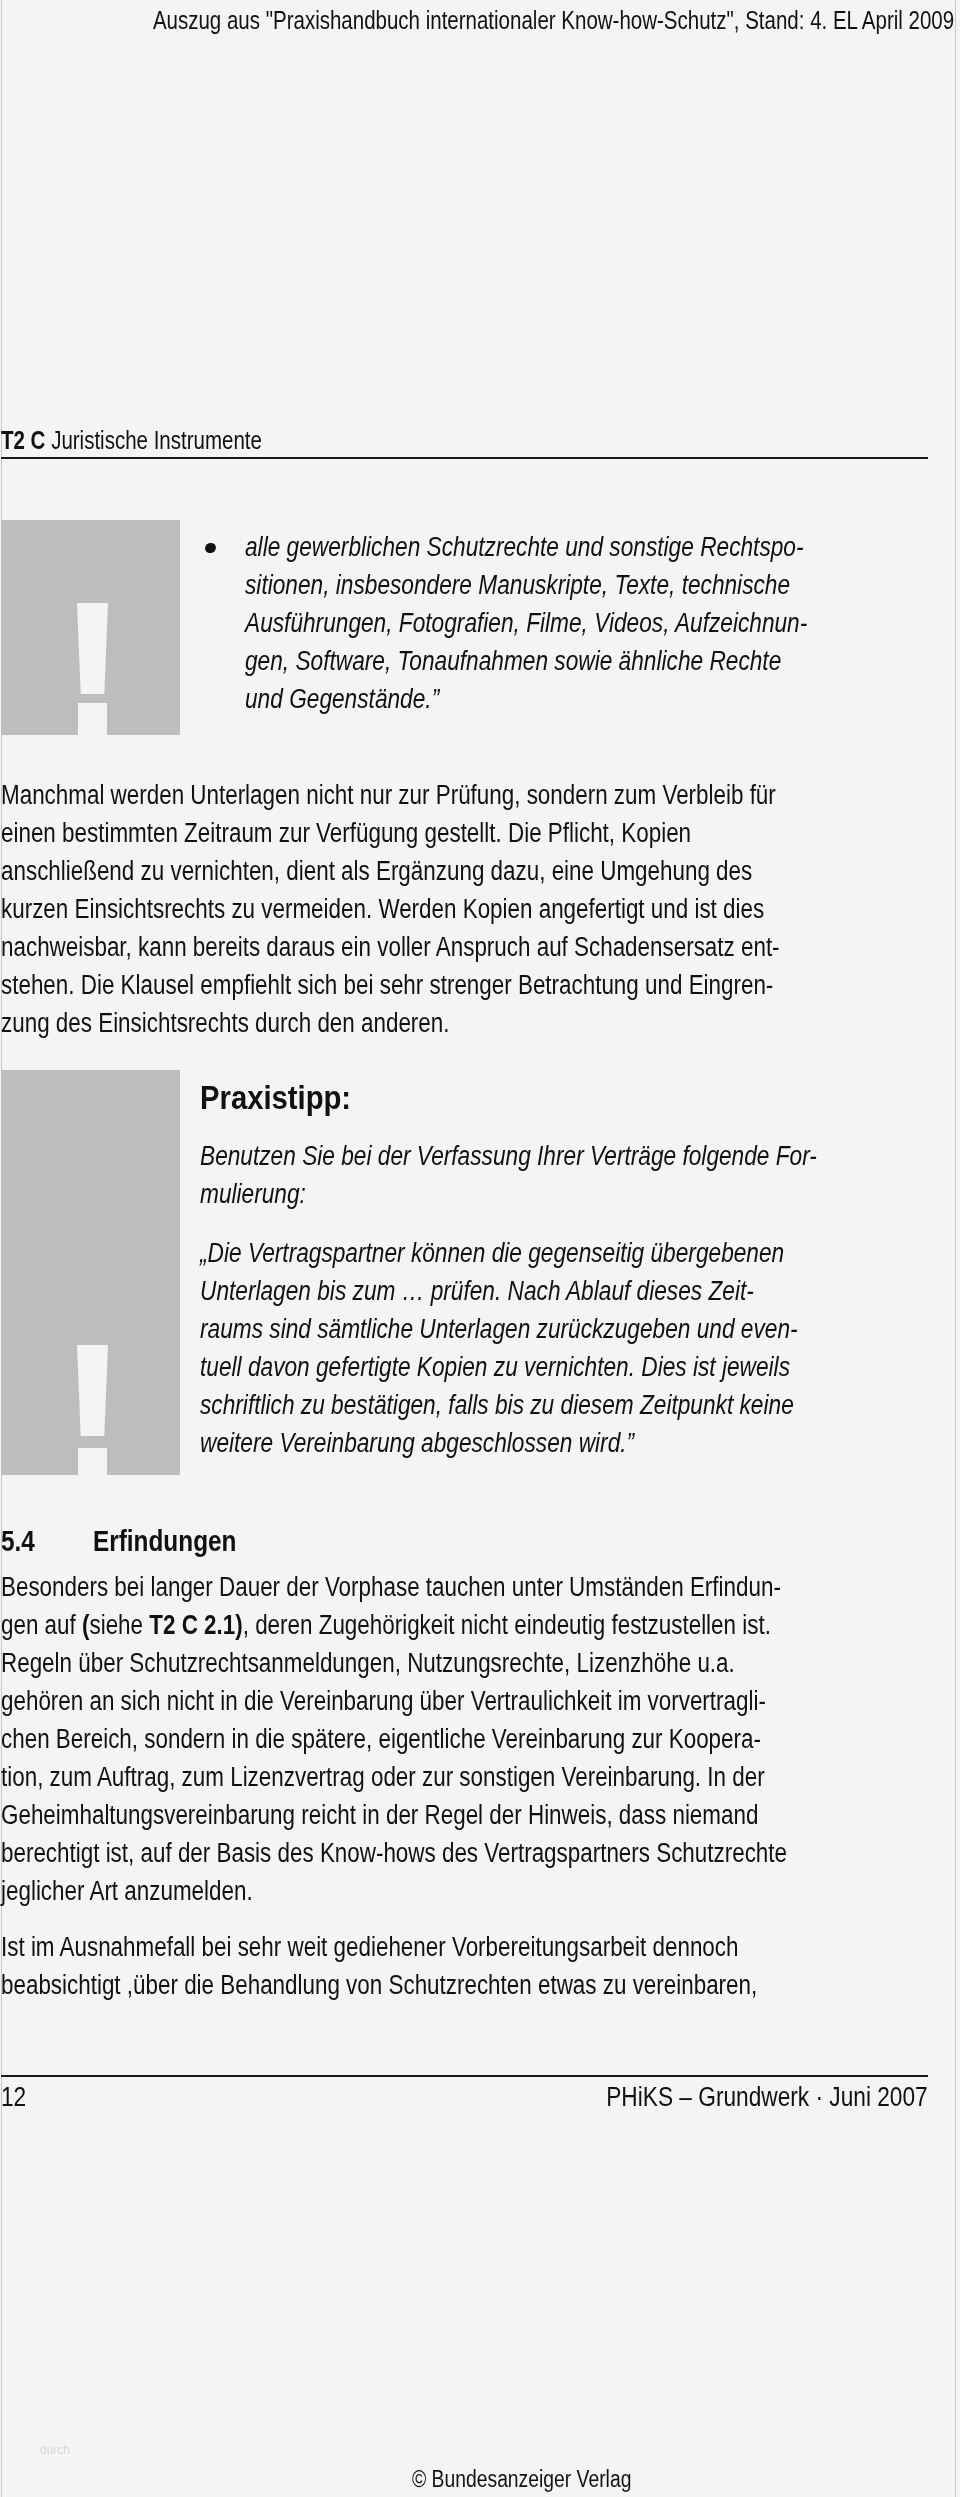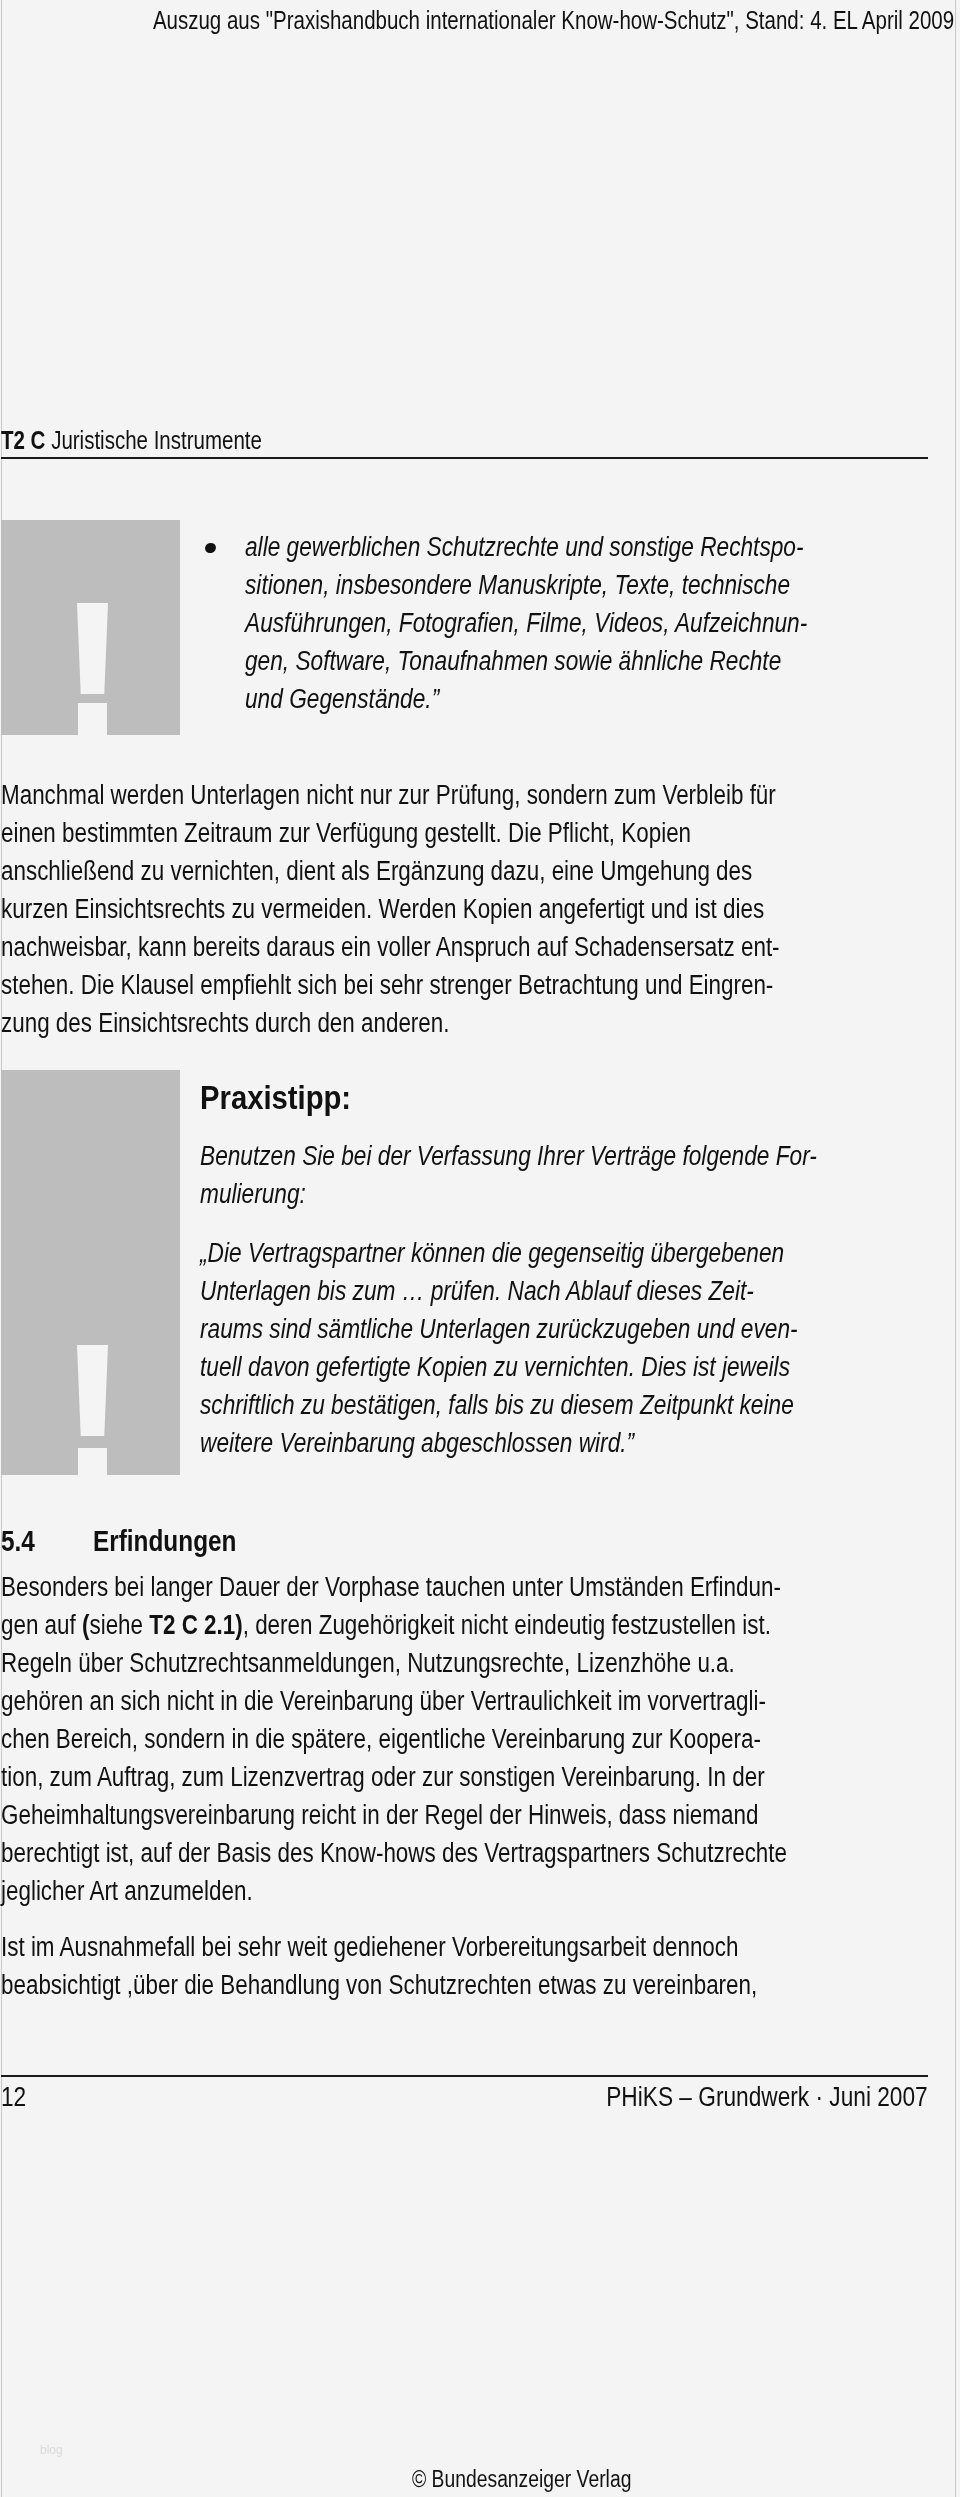--- a/index.html
+++ b/index.html
@@ -95,14 +95,14 @@
 
 <div>
   <div class="line body-text" style="left:1px; top:1932px; transform:scaleX(0.83);">Ist im Ausnahmefall bei sehr weit gediehener Vorbereitungsarbeit dennoch</div>
   <div class="line body-text" style="left:1px; top:1970px; transform:scaleX(0.83);">beabsichtigt ,über die Behandlung von Schutzrechten etwas zu vereinbaren,</div>
 </div>
 
 <div class="rule" style="left:1px; top:2075px; width:927px;"></div>
 <div class="line body-text" style="left:1px; top:2082px; transform:scaleX(0.84);">12</div>
 <div class="abs body-text" style="right:32px; top:2082px; transform:scaleX(0.84); transform-origin:right top;">PHiKS – Grundwerk · Juni 2007</div>
 
-<div class="abs watermark" style="left:40px; top:2443px;">blog</div>
+<div class="abs watermark" style="left:40px; top:2443px;">durch</div>
 <div class="abs" style="left:412px; top:2466px; font-size:23px; transform:scaleX(0.84); transform-origin:left top;">© Bundesanzeiger Verlag</div>
 
 </body></html>

